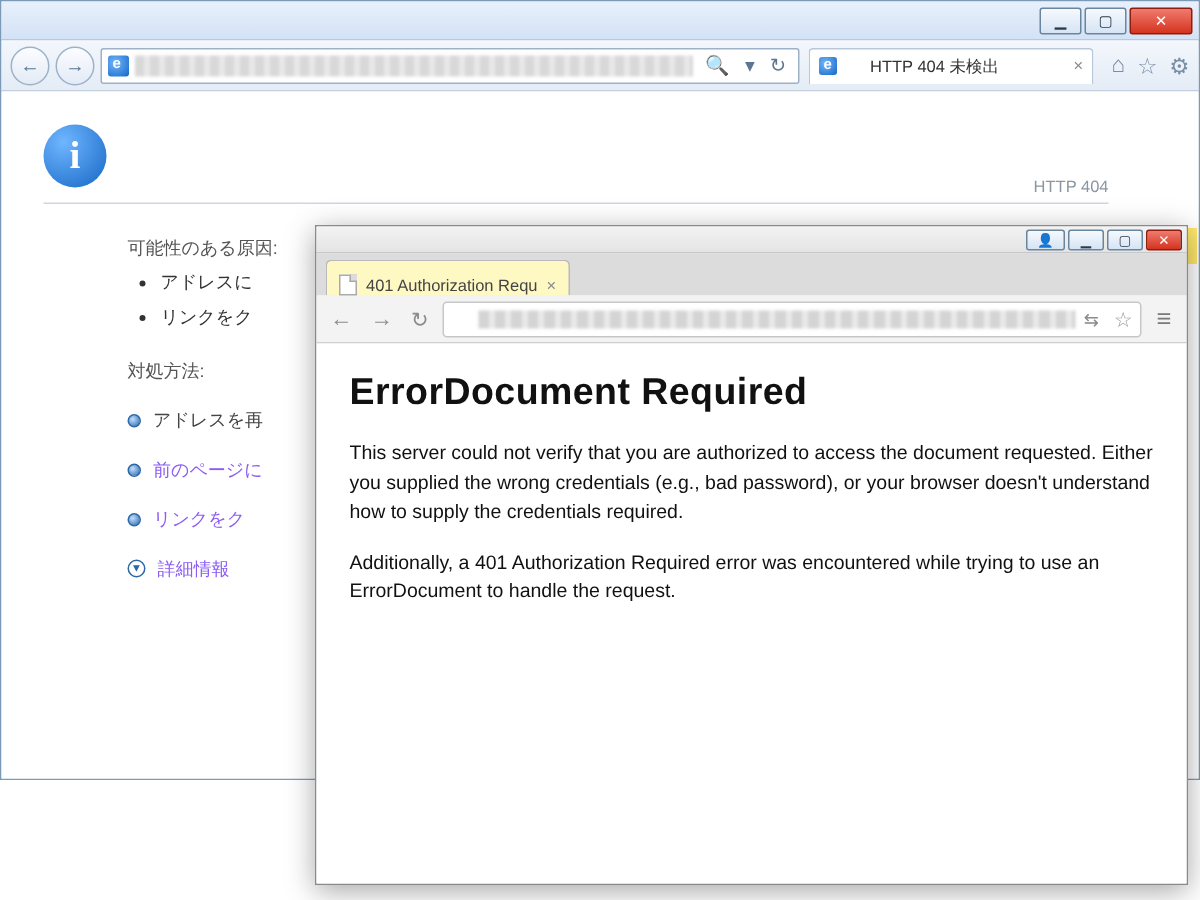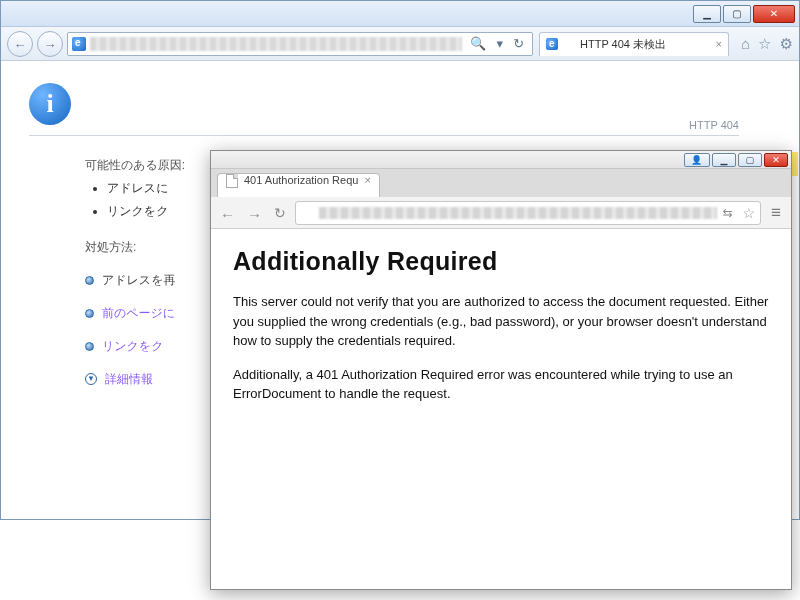--- a/index.html
+++ b/index.html
@@ -141,24 +141,24 @@
     border-bottom:1px solid #c7c7c7;
     display:flex;justify-content:flex-end;align-items:center;padding-right:3px;
   }
   .chrome-titlebar .winbtn{height:14px;width:24px;font-size:9px;}
   .chrome-titlebar .winbtn.user{width:26px;}
   .chrome-tabstrip{
     height:28px; background:#dcdcdc;
     display:flex; align-items:flex-end; padding-left:6px;
   }
   .chrome-tab{
-    height:24px; background:#ffffff;
+    height:24px; background:#fef9c3;
     border:1px solid #b9b9b9; border-bottom:none;
     border-radius:4px 4px 0 0;
-    display:flex; align-items:flex-start; padding:0 8px; gap:6px;
+    display:flex; align-items:flex-end; padding:0 8px; gap:6px;
     font-size:11px; color:#444; max-width:210px; cursor:pointer;
   }
   .chrome-tab .doc-icon{width:12px;height:14px;border:1px solid #aaa;background:#fff;position:relative;}
   .chrome-tab .doc-icon::after{content:"";position:absolute;right:-1px;top:-1px;width:4px;height:4px;background:#dcdcdc;border-left:1px solid #aaa;border-bottom:1px solid #aaa;}
   .chrome-tab .tlabel{white-space:nowrap;overflow:hidden;text-overflow:clip;max-width:150px;}
   .chrome-tab .tabclose{color:#888;cursor:pointer;}
   .chrome-toolbar{
     height:32px; background:#f3f3f3; border-bottom:1px solid #cfcfcf;
     display:flex;align-items:center;padding:0 6px; gap:6px;
   }
@@ -284,17 +284,17 @@
     <span class="ch-nav reload">↻</span>
     <div class="ch-url">
       <span class="doc-icon"></span>
       <span class="ch-urltext"></span>
       <span class="trans">⇆</span>
       <span class="star">☆</span>
     </div>
     <span class="ch-menu">≡</span>
   </div>
   <div class="chrome-content">
-    <h1>Additionally Required</h1>
+    <h1>ErrorDocument Required</h1>
     <p>This server could not verify that you are authorized to access the document requested. Either you supplied the wrong credentials (e.g., bad password), or your browser doesn't understand how to supply the credentials required.</p>
     <p>Additionally, a 401 Authorization Required error was encountered while trying to use an ErrorDocument to handle the request.</p>
   </div>
 </div>
 
 </body></html>

